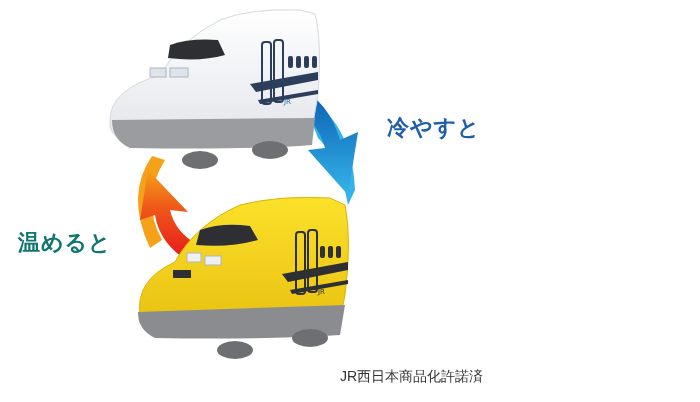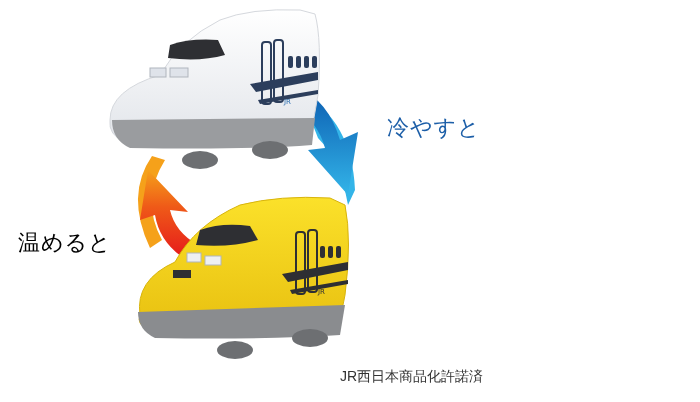--- a/index.html
+++ b/index.html
@@ -1,18 +1,18 @@
 <!DOCTYPE html>
 <html><head>
 <meta charset="utf-8">
 <style>
   html, body { margin:0; padding:0; background:#ffffff; }
   body { width:700px; height:402px; position:relative; overflow:hidden; font-family:"DejaVu Sans", sans-serif; }
   .stage { position:absolute; left:0; top:0; width:700px; height:394px; }
-  .label { position:absolute; font-weight:normal; letter-spacing:1px; }
+  .label { position:absolute; font-weight:bold; letter-spacing:1px; }
   .label-cool { left:387px; top:113px; font-size:22px; }
   .label-warm { left:18px; top:228px; font-size:22px; }
   .credit { position:absolute; left:340px; top:368px; font-size:14px; color:#333333; font-family:Liberation Sans, sans-serif; }
   svg { position:absolute; left:0; top:0; }
 </style>
 </head>
 <body>
 
 <div class="stage">
   <svg width="700" height="402" viewBox="0 0 700 402">
@@ -79,15 +79,15 @@
       <rect x="320" y="246" width="5" height="12" rx="2" fill="#2e2f33"></rect>
       <rect x="328" y="246" width="5" height="12" rx="2" fill="#2e2f33"></rect>
       <rect x="336" y="246" width="5" height="12" rx="2" fill="#2e2f33"></rect>
       <path d="M282,274 L348,262 L348,270 L288,282 Z" fill="#2e2f33"></path>
       <path d="M290,290 L348,280 L348,284 L292,294 Z" fill="#2e2f33"></path>
       <text x="318" y="294" font-size="7" fill="#2e2f33" font-family="DejaVu Sans, sans-serif">JR</text>
     </g>
   </svg>
 
   <div class="label label-cool" style="color:#1d5fa8">冷やすと</div>
-  <div class="label label-warm" style="color:#000000">温めると</div>
+  <div class="label label-warm" style="color:#0f766e">温めると</div>
   <div class="credit">JR西日本商品化許諾済</div>
 </div>
 
 </body></html>

